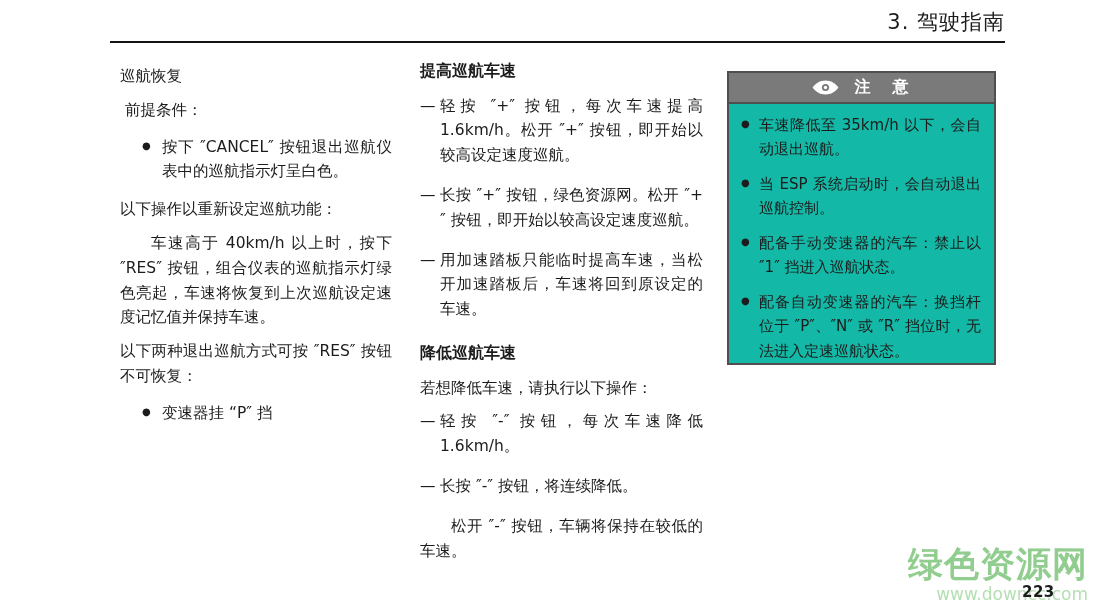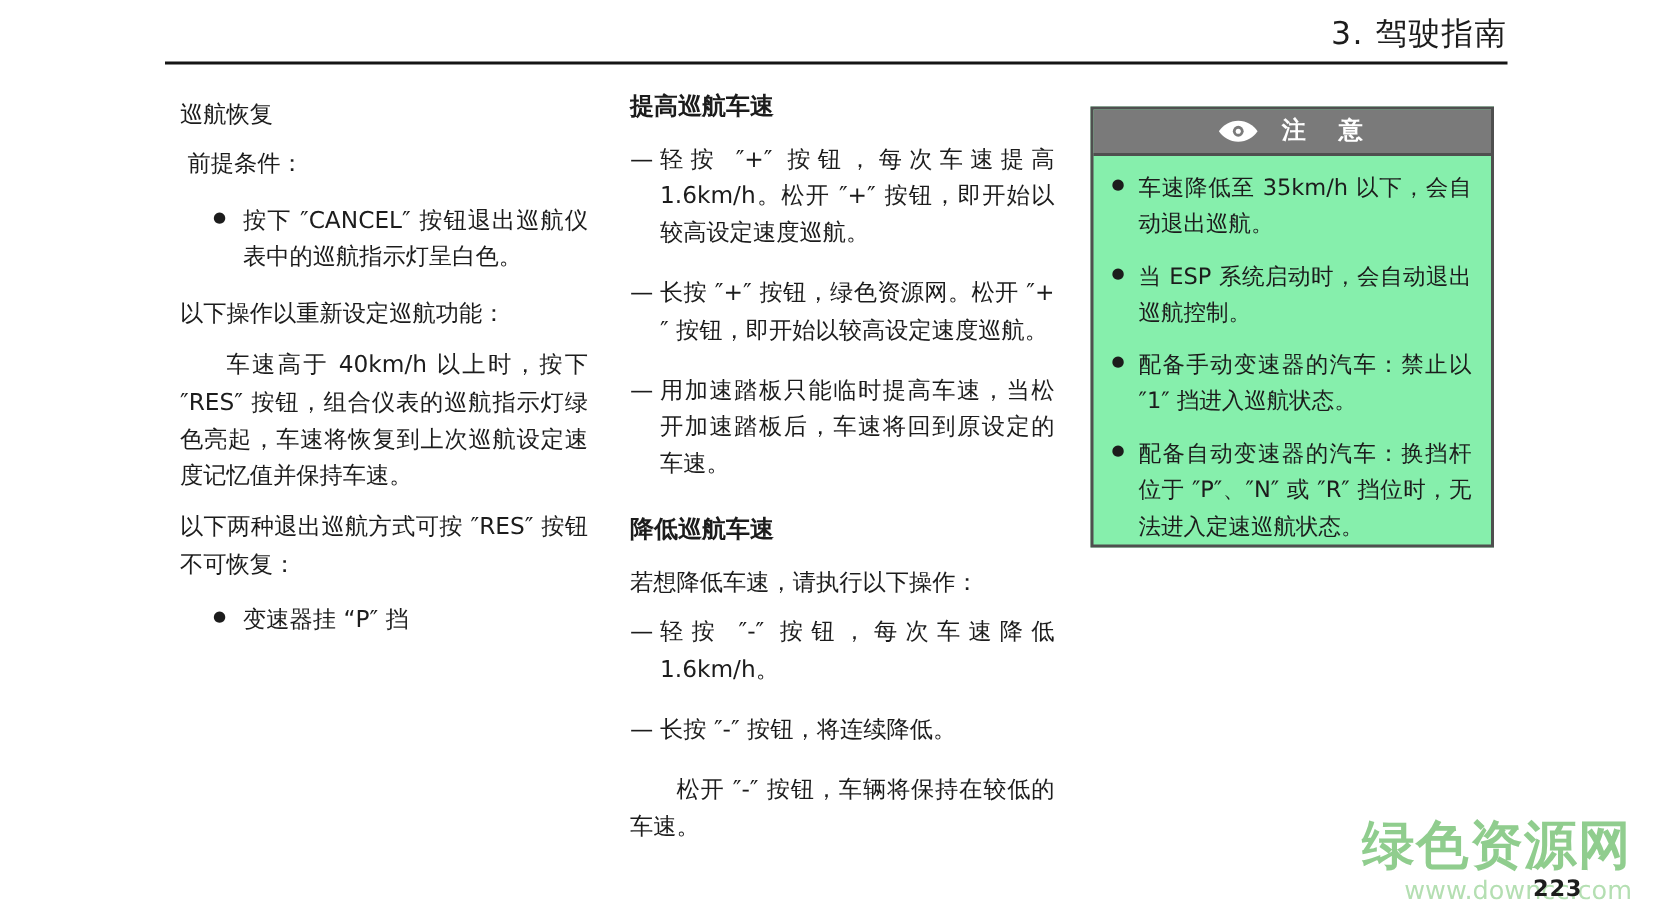--- a/index.html
+++ b/index.html
@@ -23,37 +23,37 @@
     background:#151515;
   }
 
   
   .col { position:absolute; font-size:15.5px; line-height:1.6; text-align:justify; }
   .col-left { left:120px; top:64px; width:272px; }
   .col-mid  { left:420px; top:58px; width:283px; }
 
   .para { margin:0 0 9px 0; }
   .indent-first { text-indent:2em; }
-  .sub-label { padding-left:5px;font-family:Liberation Serif, serif; }
+  .sub-label { padding-left:5px; }
 
   .dot-item { position:relative; padding-left:42px; margin:12px 0 13px 0; }
   .dot-item::before {
     content:"●"; position:absolute; left:22px; top:3px; font-size:10px;
   }
 
   .section-heading { font-weight:bold; font-size:16px; margin:0 0 10px 0; text-align:left; }
   .section-gap { margin-top:18px; }
 
   .dash-item { position:relative; padding-left:20px; margin:0 0 15px 0; }
   .dash-item::before { content:"—"; position:absolute; left:0; top:0; }
 
   
   .notice-box {
     position:absolute; left:727px; top:71px; width:269px; height:294px;
-    border:2px solid #4f4f4f; background:#86efac; box-sizing:border-box;
+    border:2px solid #4f4f4f; background:#14b8a6; box-sizing:border-box;
   }
   .notice-header {
     height:29px; background:#7a7a7a; border-bottom:2px solid #4f4f4f;
     display:flex; align-items:center; justify-content:center; gap:16px;
     color:#ffffff; font-size:16px; font-weight:bold; letter-spacing:3px;
   }
   .eye-icon { display:inline-block; width:27px; height:15px; }
   .notice-body { padding:9px 13px 0 11px; }
   .notice-item {
     position:relative; padding-left:19px; margin:0 0 10px 0;

